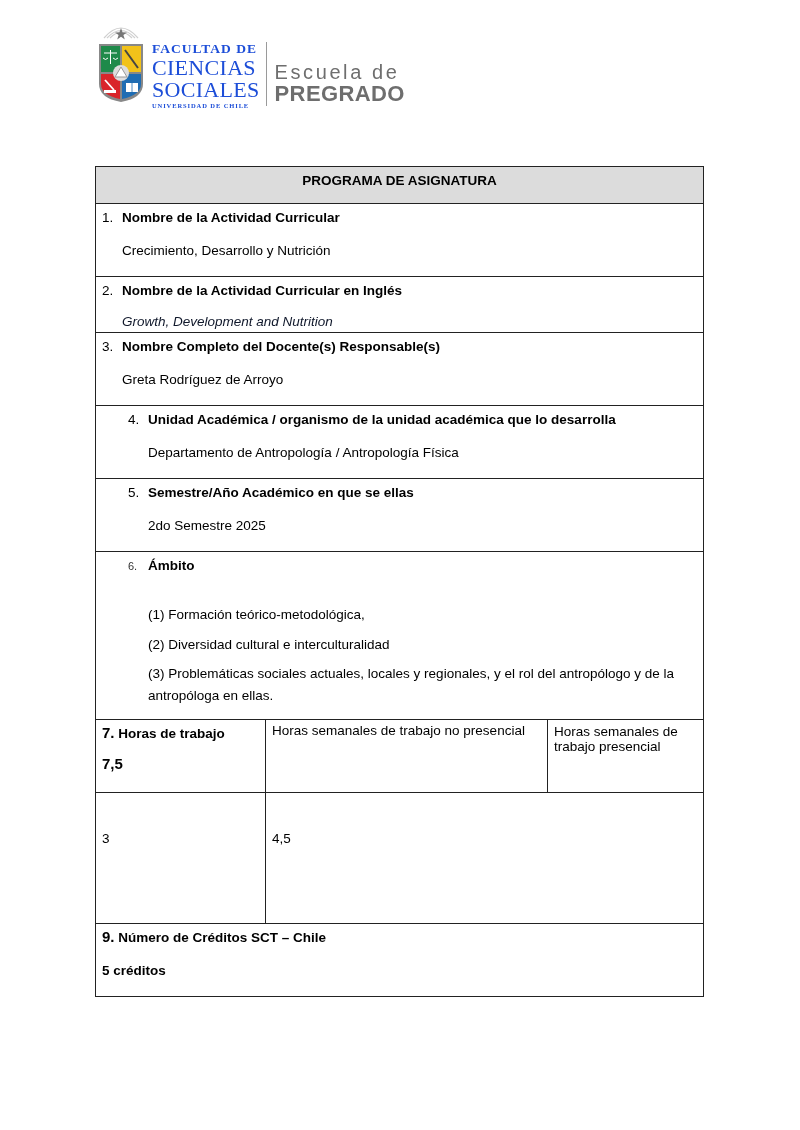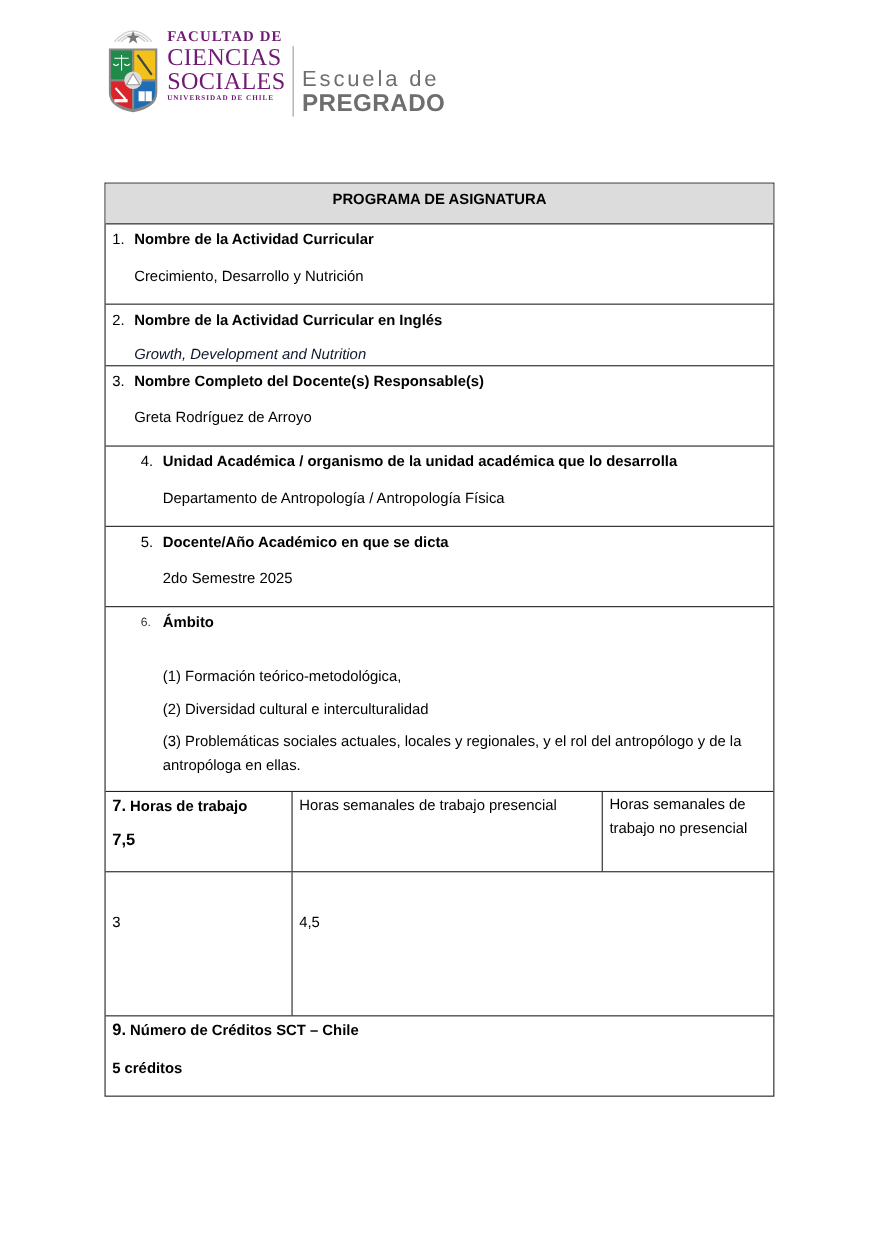--- a/index.html
+++ b/index.html
@@ -2,21 +2,21 @@
 <html><head>
 <meta charset="utf-8">
 <style>
   * { box-sizing: border-box; margin: 0; padding: 0; }
   html, body { width: 800px; height: 1130px; background: #ffffff; }
   body { position: relative; font-family: "Liberation Sans", "DejaVu Sans", sans-serif; color: #000; overflow: hidden; }
 
   
   .logo { position: absolute; left: 96px; top: 20px; height: 88px; display: flex; align-items: flex-start; }
   .emblem { width: 50px; height: 86px; position: relative; }
-  .fac-text { margin-left: 6px; margin-top: 6px; font-family: "Liberation Serif", "DejaVu Serif", serif; color: #701a75; line-height: 1; }
+  .fac-text { margin-left: 6px; margin-top: 22px; font-family: "Liberation Serif", "DejaVu Serif", serif; color: #1d4ed8; line-height: 1; }
   .fac-text .l1 { font-size: 13.5px; letter-spacing: 1px; font-weight: bold; }
   .fac-text .l2 { font-size: 22px; letter-spacing: 0.3px; margin-top: 1px; }
   .fac-text .l3 { font-size: 22px; letter-spacing: 0.3px; }
   .fac-text .l4 { font-size: 6.5px; letter-spacing: 0.9px; font-weight: bold; margin-top: 2px; }
   .logo-divider { width: 1px; height: 64px; background: #9a9a9a; margin: 22px 8px 0 6px; }
   .esc-text { margin-top: 42px; color: #6e6e6e; line-height: 1; }
   .esc-text .e1 { font-size: 20px; letter-spacing: 2.6px; }
   .esc-text .e2 { font-size: 22px; font-weight: bold; letter-spacing: 0.4px; margin-top: 1px; }
 
   
@@ -137,42 +137,42 @@
     <div class="head">
         <span class="num">4.</span>
         <span>Unidad Académica / organismo de la unidad académica que lo desarrolla</span>
       </div>
     <div class="val">Departamento de Antropología / Antropología Física</div>
   </div>
 
   <div class="row sec indent r5">
     <div class="head">
         <span class="num">5.</span>
-        <span>Docente/Año Académico en que se dicta</span>
+        <span>Semestre/Año Académico en que se ellas</span>
       </div>
     <div class="val">2do Semestre 2025</div>
   </div>
 
   <div class="row sec indent r6">
     <div class="head">
         <span class="num small">6.</span>
         <span>Ámbito</span>
       </div>
     <div class="val">(1) Formación teórico-metodológica,</div>
     <div class="val">(2) Diversidad cultural e interculturalidad</div>
     <div class="val multi">(3) Problemáticas sociales actuales, locales y regionales, y el rol del antropólogo y de la antropóloga en ellas.</div>
   </div>
 
   <div class="row grid r7">
     <div>
       <div class="bold"><span class="big-num">7.</span> <span>Horas de trabajo</span></div>
       <div class="bold center big-num" style="margin-top:14px;">7,5</div>
     </div>
+    <div style="line-height:22px; padding-top:0;">Horas semanales de trabajo no presencial</div>
     <div>Horas semanales de trabajo presencial</div>
-    <div style="line-height:22px; padding-top:0;">Horas semanales de trabajo no presencial</div>
   </div>
 
   <div class="row grid r8">
     <div class="center" style="padding-top:38px;">3</div>
     <div class="center" style="padding-top:38px;">4,5</div>
   </div>
 
   <div class="row r9">
     <div class="bold"><span class="big-num">9.</span> <span>Número de Créditos SCT – Chile</span></div>
     <div class="bold center" style="margin-top:18px;">5 créditos</div>

